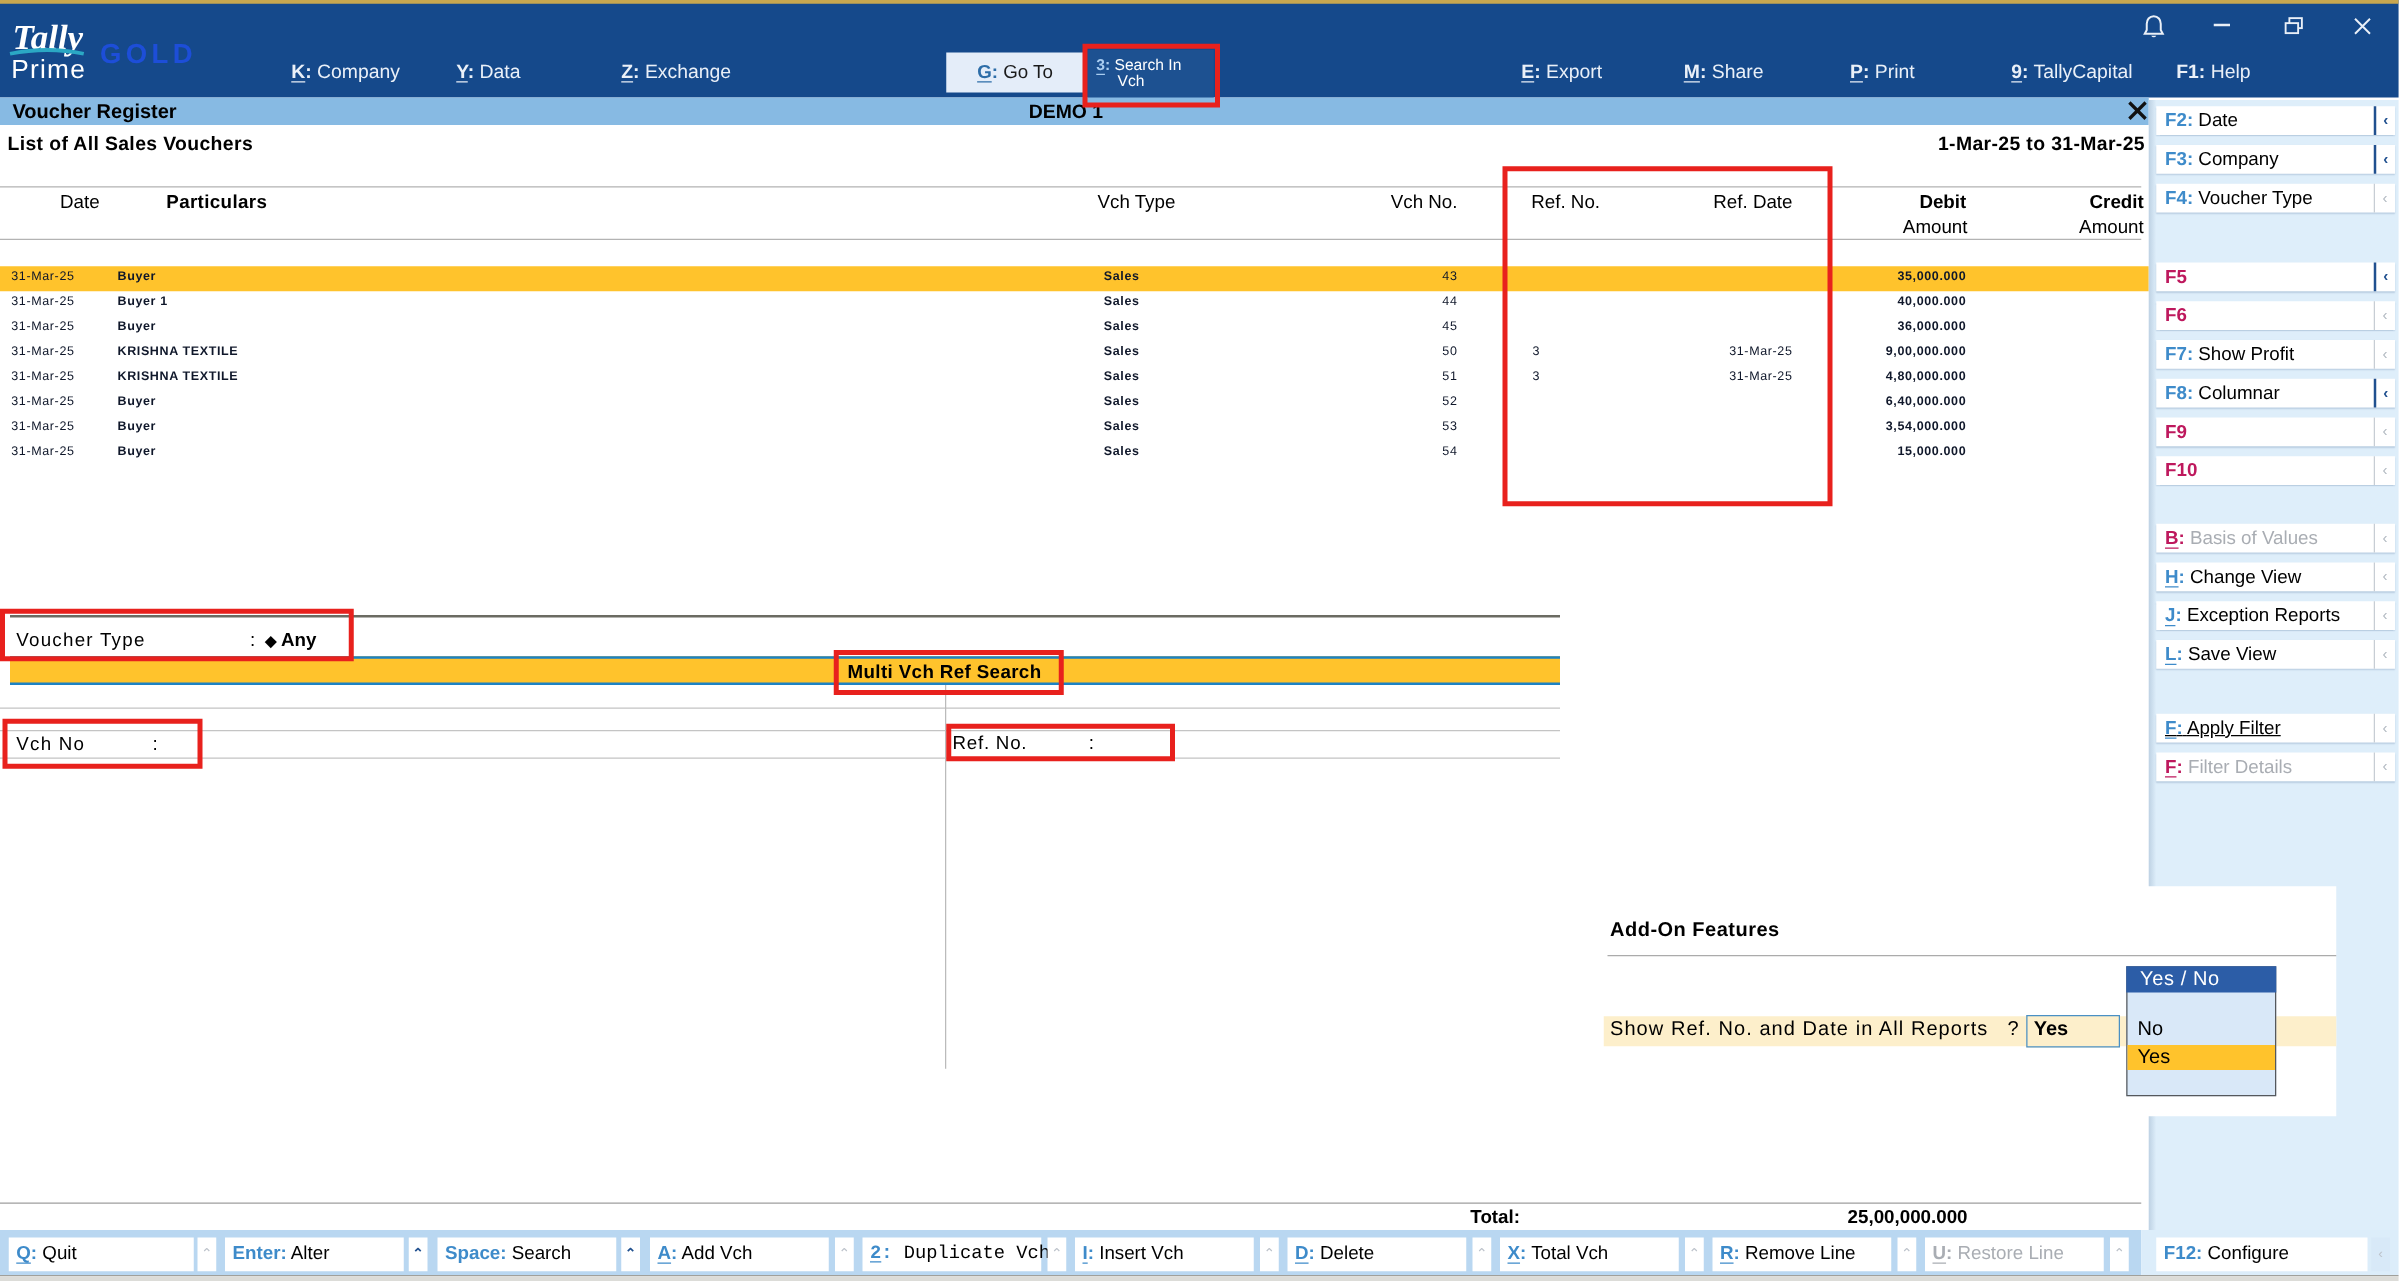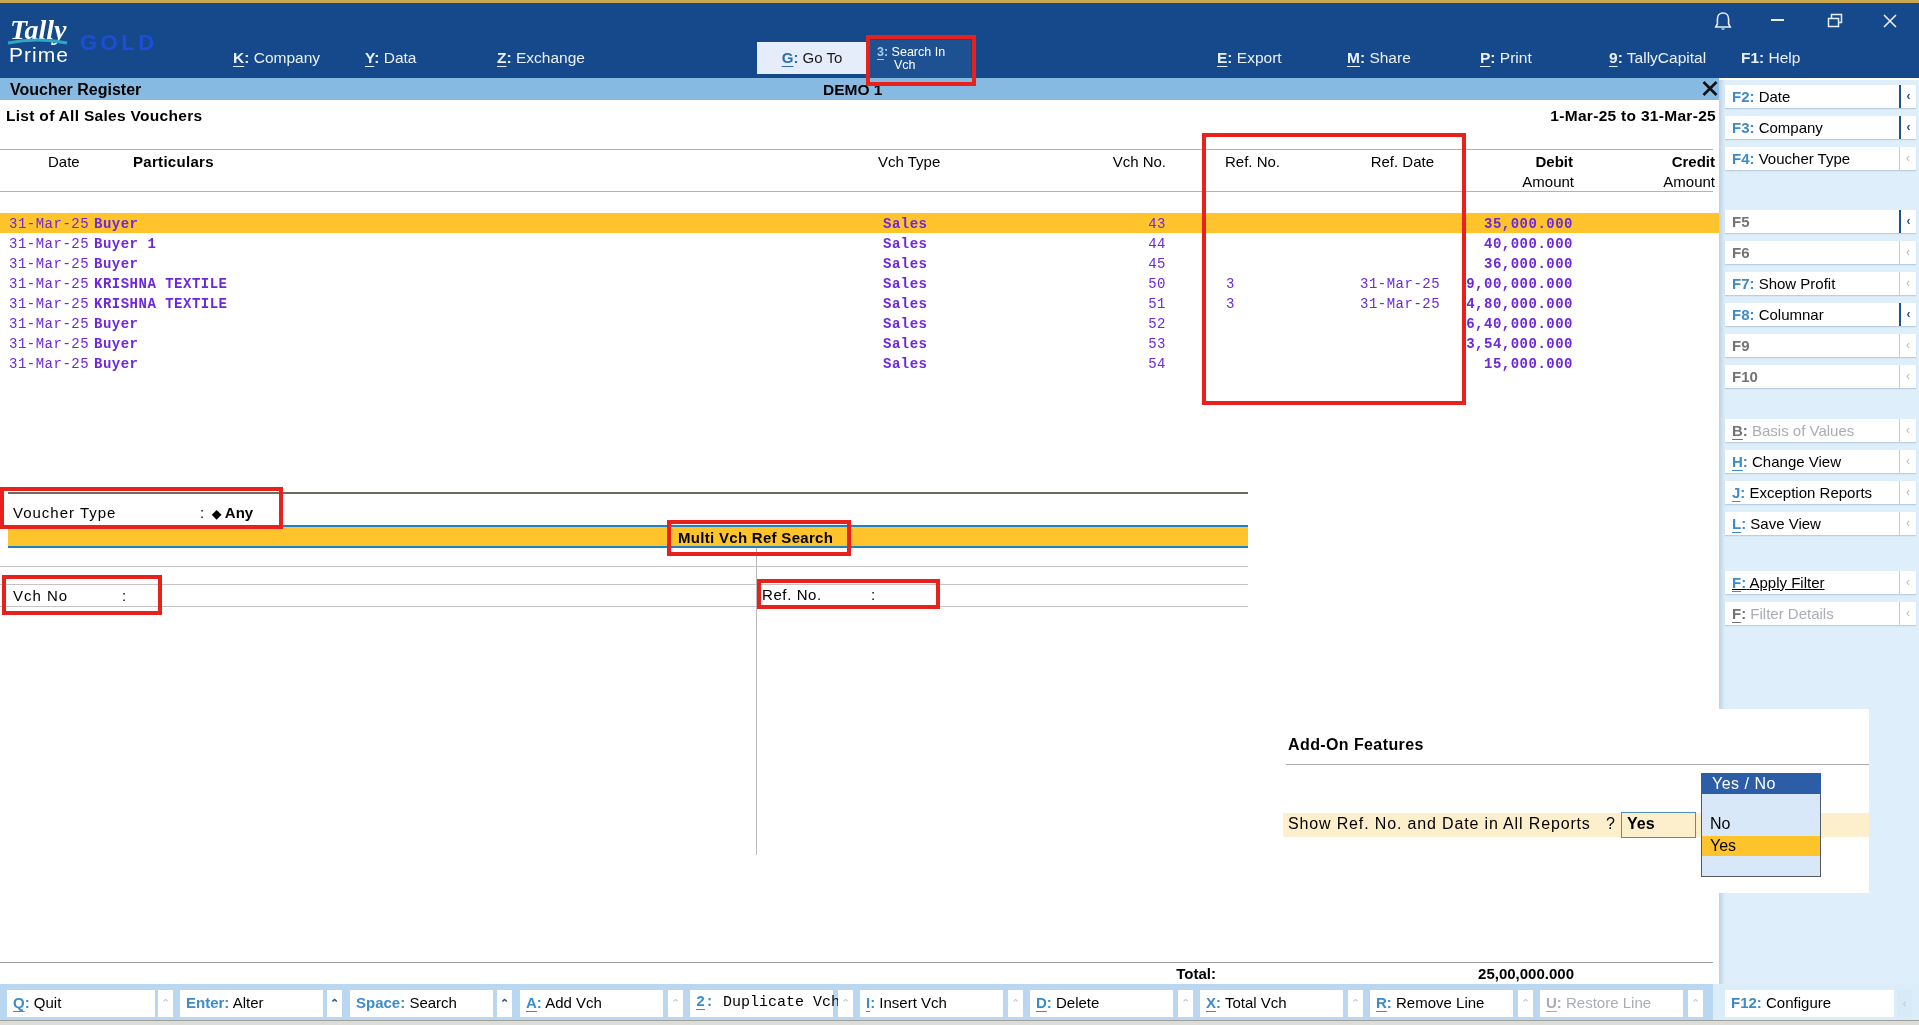--- a/index.html
+++ b/index.html
@@ -11,27 +11,27 @@
 u.k { text-decoration:underline; text-underline-offset:3px; }
 
 #topbar { left:0; top:0; width:1919px; height:78px; background:#15498B; }
 #goldstrip { left:0; top:0; width:1919px; height:3px; background:#C8A74F; }
 .menu { color:#EAF0F8; font-size:15.5px; }
 .menu .k { color:#EAF0F8; }
 
 #titlebar { left:0; top:78px; width:1719px; height:22px; background:#87BAE3; }
 
 .gline { background:#B3B3B3; height:1px; }
-.row { height:20px; font-size:14px; color:#6d28d9; letter-spacing:0.5px;font-family:Liberation Mono, monospace; }
+.row { height:20px; font-size:10px; color:#0f172a; letter-spacing:0.5px; }
 
 #sidebar { left:1719px; top:80px; width:200px; height:904px; background:#DEEEFA; }
 .sbtn { position:absolute; left:6px; width:191px; height:23px; background:#fff; font-size:15px; line-height:23px; white-space:nowrap; box-shadow:0 1px 1px rgba(120,150,180,.35); }
 .sbtn .kk { color:#3E8BCA; font-weight:bold; padding-left:7px; }
 .sbtn .lbl { color:#000; }
-.sbtn.dis .kk { color:#737373; }
+.sbtn.dis .kk { color:#be185d; }
 .sbtn.dis .lbl { color:#A9ADB3; }
 .sbtn .arr { position:absolute; right:0; top:0; width:17px; height:23px; border-left:1px solid #C7CDD4; color:#B3Bac2; text-align:center; font-size:12px; line-height:23px; }
 .sbtn .arr.on { border-left:2px solid #20508F; color:#20508F; font-weight:bold; }
 
 #bottombar { left:0; top:984px; width:1713px; height:36px; background:#B9D7F1; }
 #bottomf12 { left:1713px; top:984px; width:206px; height:36px; background:#DCEDFA; }
 .bbtn { position:absolute; top:6px; height:27px; background:#fff; font-size:15px; line-height:26px; white-space:nowrap; }
 .bbtn .kk { color:#3E8BCA; font-weight:bold; padding-left:6px; }
 .bbtn .lbl { color:#000; }
 .bbtn.dis .kk, .bbtn.dis .lbl { color:#A9ADB3; }

